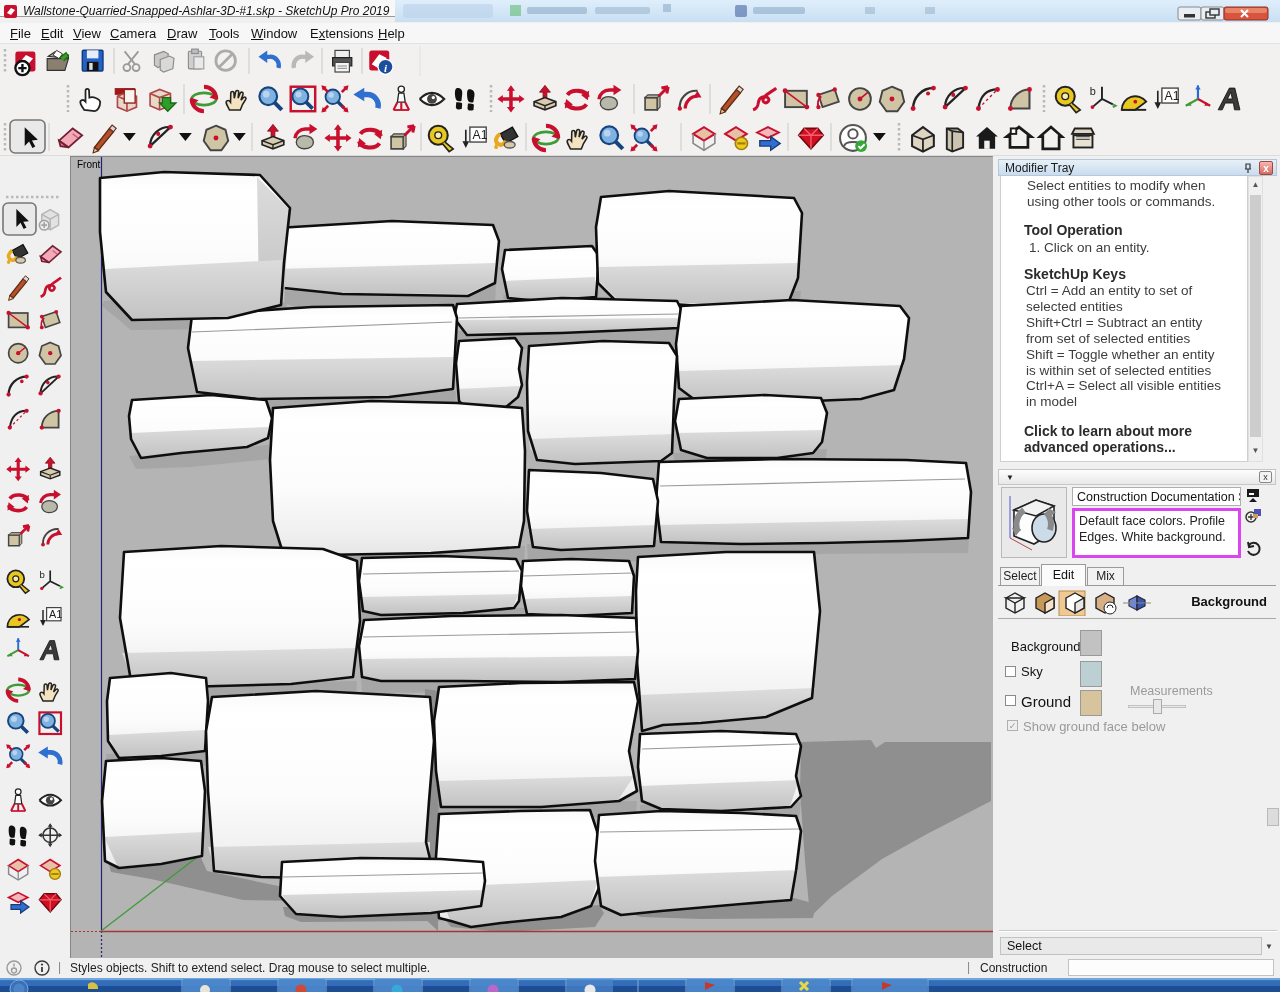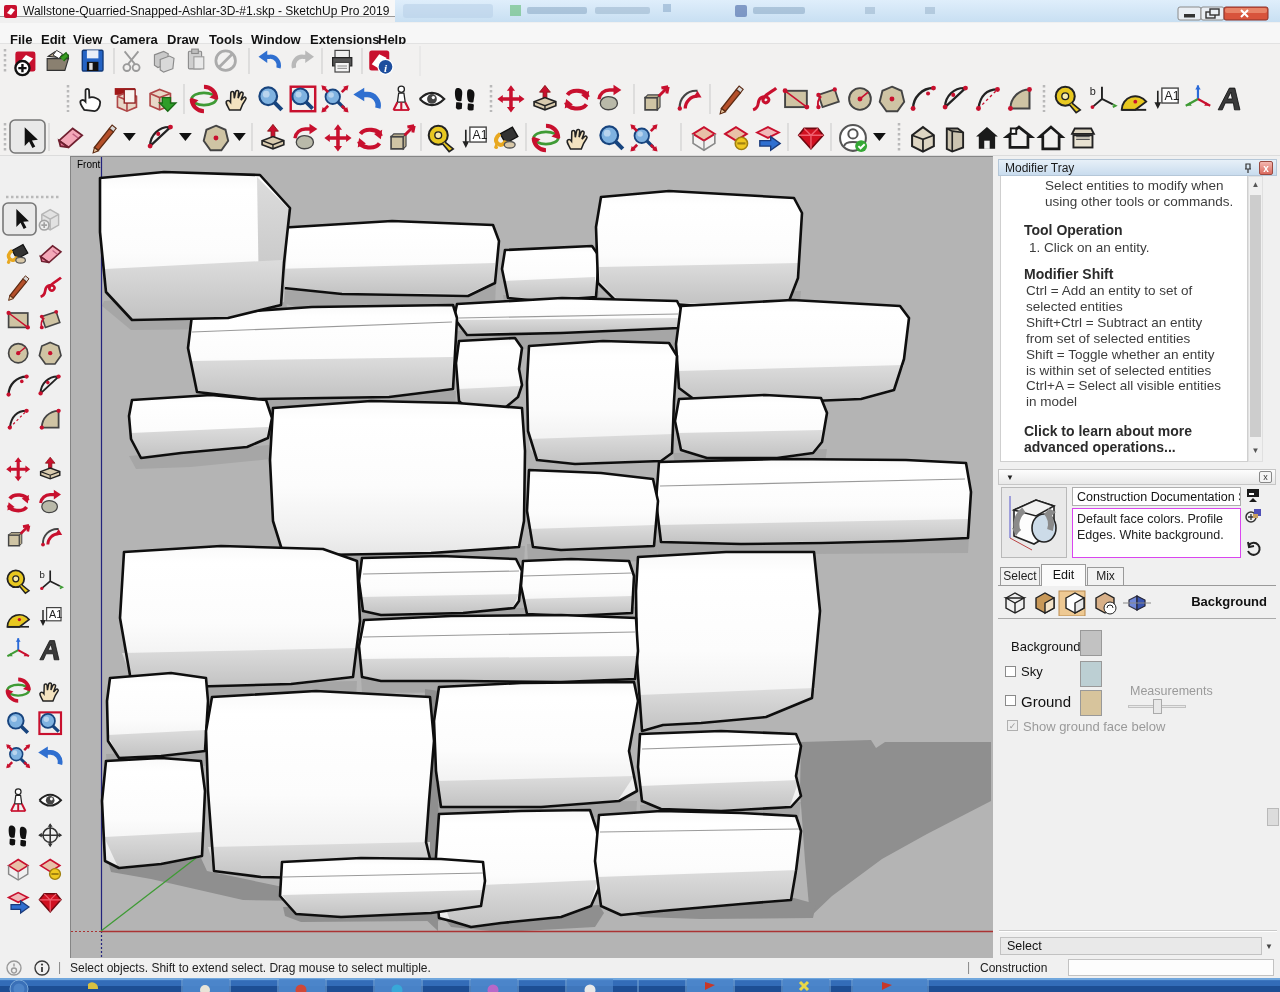--- a/index.html
+++ b/index.html
@@ -1,23 +1,23 @@
 <!DOCTYPE html>
 <html><head>
 <meta charset="utf-8">
 <style>
 *{margin:0;padding:0;box-sizing:border-box;}
 html,body{width:1280px;height:992px;overflow:hidden;}
 body{font-family:"Liberation Sans",sans-serif;position:relative;background:#f0f0f0;}
-#titlebar{position:absolute;left:0;top:0;width:1280px;height:17px;background:#f8f8f8;border-bottom:1px solid #9a9a9a;}
+#titlebar{position:absolute;left:0;top:0;width:1280px;height:17px;background:#f8f8f8;border-bottom:1px solid #9a9a9a;font-style:italic;}
 #titleblue{position:absolute;left:395px;top:0;width:885px;height:22px;background:linear-gradient(#dfeefb,#c8dff2);}
 #titletext{position:absolute;left:23px;top:4px;font-size:12px;color:#111;}
 #sklogo{position:absolute;left:4px;top:4px;}
 #menubar{position:absolute;left:0;top:23px;width:1280px;height:21px;background:#f7f7f7;border-bottom:1px solid #e2e2e2;font-size:13px;color:#111;}
-.mi{position:absolute;top:9px;font-weight:bold;}
+.mi{position:absolute;top:3px;}
 #tb1{position:absolute;left:0;top:44px;width:1280px;height:34px;background:#f2f1f0;}
 #tb2{position:absolute;left:0;top:78px;width:1280px;height:40px;background:#f2f1f0;}
 #tb3{position:absolute;left:0;top:118px;width:1280px;height:38px;background:#f2f1f0;border-bottom:1px solid #dcdcdc;}
 #palette{position:absolute;left:0;top:156px;width:70px;height:802px;background:#f0f0f0;}
 #canvaswrap{position:absolute;left:70px;top:156px;width:923px;height:802px;background:#b4b4b4;border-left:1px solid #858585;border-top:1px solid #858585;border-right:1px solid #9a9a9a;}
 #tray{position:absolute;left:995px;top:156px;width:285px;height:802px;background:#f0f0f0;}
 #statusbar{position:absolute;left:0;top:958px;width:1280px;height:20px;background:#f0f0f0;font-size:12px;color:#222;}
 #taskbar{position:absolute;left:0;top:978px;width:1280px;height:14px;background:linear-gradient(#4d8bd0,#16407e 60%,#10335f);}
 </style>
 </head>
@@ -751,24 +751,24 @@
 
   <div style="position:absolute;left:3px;top:3px;width:279px;height:17px;background:linear-gradient(#e7f0f8,#c9dcee);border:1px solid #b5c7d8;">
     <span style="position:absolute;left:6px;top:1px;font-size:12px;color:#1a1a1a;">Modifier Tray</span>
     <svg style="position:absolute;right:22px;top:2px" width="12" height="13">
         <path d="M4 2 h4 v5 h-4 z M3 7 h6 M6 7 v4" stroke="#333" stroke-width="1.2" fill="none"></path>
       </svg>
     <div style="position:absolute;right:3px;top:1px;width:14px;height:14px;background:linear-gradient(#f4b8b0,#da6a5e);border:1px solid #9a4a40;border-radius:2px;color:#fff;font-size:10px;font-weight:bold;text-align:center;line-height:13px;">x</div>
   </div>
 
   <div style="position:absolute;left:5px;top:20px;width:248px;height:286px;background:#fff;border:1px solid #cfcfcf;border-top:none;"></div>
-  <div style="position:absolute;left:32px;top:22px;font-size:13.5px;line-height:16px;color:#3d3d3d;white-space:nowrap;margin-left:18px;">Select entities to modify when<br>using other tools or commands.</div>
+  <div style="position:absolute;left:32px;top:22px;font-size:13.5px;line-height:16px;color:#3d3d3d;white-space:nowrap;">Select entities to modify when<br>using other tools or commands.</div>
   <div style="position:absolute;left:29px;top:66px;font-size:14px;font-weight:bold;color:#2b2b2b;">Tool Operation</div>
   <div style="position:absolute;left:34px;top:84px;font-size:13.5px;color:#3d3d3d;">1. Click on an entity.</div>
-  <div style="position:absolute;left:29px;top:110px;font-size:14px;font-weight:bold;color:#2b2b2b;">Modifier Shift</div>
+  <div style="position:absolute;left:29px;top:110px;font-size:14px;font-weight:bold;color:#2b2b2b;">SketchUp Keys</div>
   <div style="position:absolute;left:31px;top:127px;font-size:13.5px;line-height:15.9px;color:#3d3d3d;white-space:nowrap;">Ctrl = Add an entity to set of<br>selected entities<br>Shift+Ctrl = Subtract an entity<br>from set of selected entities<br>Shift = Toggle whether an entity<br>is within set of selected entities<br>Ctrl+A = Select all visible entities<br>in model</div>
   <div style="position:absolute;left:29px;top:267px;font-size:14px;font-weight:bold;line-height:16px;color:#2b2b2b;white-space:nowrap;">Click to learn about more<br>advanced operations...</div>
 
   <div style="position:absolute;left:253px;top:20px;width:15px;height:286px;background:#f0f0f0;border:1px solid #e0e0e0;">
     <div style="position:absolute;left:0px;top:0px;width:13px;height:15px;background:#f0f0f0;color:#555;font-size:8px;text-align:center;line-height:15px;">▲</div>
     <div style="position:absolute;left:1px;top:18px;width:11px;height:242px;background:#cdcdcd;"></div>
     <div style="position:absolute;left:0px;top:266px;width:13px;height:15px;color:#555;font-size:8px;text-align:center;line-height:15px;">▼</div>
   </div>
 
   <div style="position:absolute;left:3px;top:313px;width:278px;height:16px;background:linear-gradient(#fdfdfd,#e8e8e8);border:1px solid #c6c6c6;">
@@ -784,21 +784,21 @@
       <polygon points="12,22 34,12 52,18 52,44 32,56 12,48" fill="#fdfdfd" stroke="#222" stroke-width="1.6"></polygon>
       <polygon points="12,22 34,12 52,18 34,28" fill="#f2f2f2" stroke="#222" stroke-width="1.6"></polygon>
       <ellipse cx="42" cy="40" rx="12" ry="14" fill="#ccdbe8" stroke="#222" stroke-width="1.6"></ellipse>
       <path d="M16 44 A 18 18 0 0 1 22 22" stroke="#8a8a8a" stroke-width="6" fill="none"></path>
       <path d="M14 48 l-4 -8 l9 1 z" fill="#8a8a8a"></path>
       <path d="M44 24 A 18 18 0 0 1 48 42" stroke="#8a8a8a" stroke-width="6" fill="none"></path>
       <path d="M46 20 l8 4 l-7 6 z" fill="#8a8a8a"></path>
     </svg>
   </div>
   <div style="position:absolute;left:77px;top:331px;width:169px;height:19px;background:#fff;border:1px solid #aeaeae;font-size:12.5px;color:#111;line-height:18px;padding-left:4px;white-space:nowrap;overflow:hidden;">Construction Documentation Styl</div>
-  <div style="position:absolute;left:77px;top:352px;width:169px;height:50px;background:#fff;border:1px solid #d946ef;font-size:12.5px;line-height:16px;color:#222;padding:2px 0 0 4px;">Default face colors. Profile Edges. White background.</div>
+  <div style="position:absolute;left:77px;top:352px;width:169px;height:50px;background:#fff;border:3px solid #d946ef;font-size:12.5px;line-height:16px;color:#222;padding:2px 0 0 4px;">Default face colors. Profile Edges. White background.</div>
   <svg style="position:absolute;left:250px;top:331px" width="18" height="74">
     <rect x="2" y="2" width="12" height="8" fill="#1a1a1a"></rect>
       <rect x="4" y="6" width="5" height="2" fill="#fff"></rect>
       <path d="M4 15 l8 0 l-4 -4 z" fill="#1a1a1a"></path>
     <circle cx="6" cy="30" r="5" fill="none" stroke="#333" stroke-width="1.5"></circle>
       <path d="M6 27 v6 M3 30 h6" stroke="#333" stroke-width="1.3"></path>
       <rect x="9" y="22" width="7" height="7" fill="#5050b8"></rect>
       <rect x="8" y="27" width="5" height="4" fill="#c8a060"></rect>
     <path d="M4 58 a6 6 0 1 1 -1 6 M3 55 l1 5 l5 -1" stroke="#222" stroke-width="2" fill="none"></path>
   </svg>
@@ -858,21 +858,21 @@
 </div>
 <div id="statusbar">
   <svg style="position:absolute;left:6px;top:2px" width="50" height="16">
     <circle cx="8" cy="8" r="7" fill="none" stroke="#9a9a9a" stroke-width="1.4"></circle>
       <path d="M8 3.5 v3 M8 8 a2.5 2.5 0 0 0 0 5 a2.5 2.5 0 0 0 0 -5" fill="none" stroke="#9a9a9a" stroke-width="1.4"></path>
     <circle cx="36" cy="8" r="7" fill="none" stroke="#3a3a3a" stroke-width="1.4"></circle>
       <circle cx="36" cy="4.6" r="1.1" fill="#3a3a3a"></circle>
       <path d="M36 7 v5" stroke="#3a3a3a" stroke-width="1.8"></path>
   </svg>
   <span style="position:absolute;left:58px;top:2px;color:#888">|</span>
-  <span style="position:absolute;left:70px;top:3px">Select objects. Shift to extend select. Drag mouse to select multiple.</span>
+  <span style="position:absolute;left:70px;top:3px">Styles objects. Shift to extend select. Drag mouse to select multiple.</span>
   <span style="position:absolute;left:967px;top:2px;color:#888">|</span>
   <span style="position:absolute;left:980px;top:3px">Construction</span>
   <div style="position:absolute;left:1068px;top:1px;width:206px;height:17px;background:#fdfdfd;border:1px solid #c2c2c2;"></div>
 </div>
 <div id="taskbar">
   <svg width="1280" height="14">
     <rect width="1280" height="14" fill="#1d4e94"></rect>
     <rect width="1280" height="2.5" fill="#71a7dd"></rect>
     <rect y="2" width="1280" height="6" fill="#3a74c0" opacity="0.8"></rect>
     <circle cx="19" cy="11" r="9" fill="#3a70b8" stroke="#7aa8d8" stroke-width="1"></circle>

